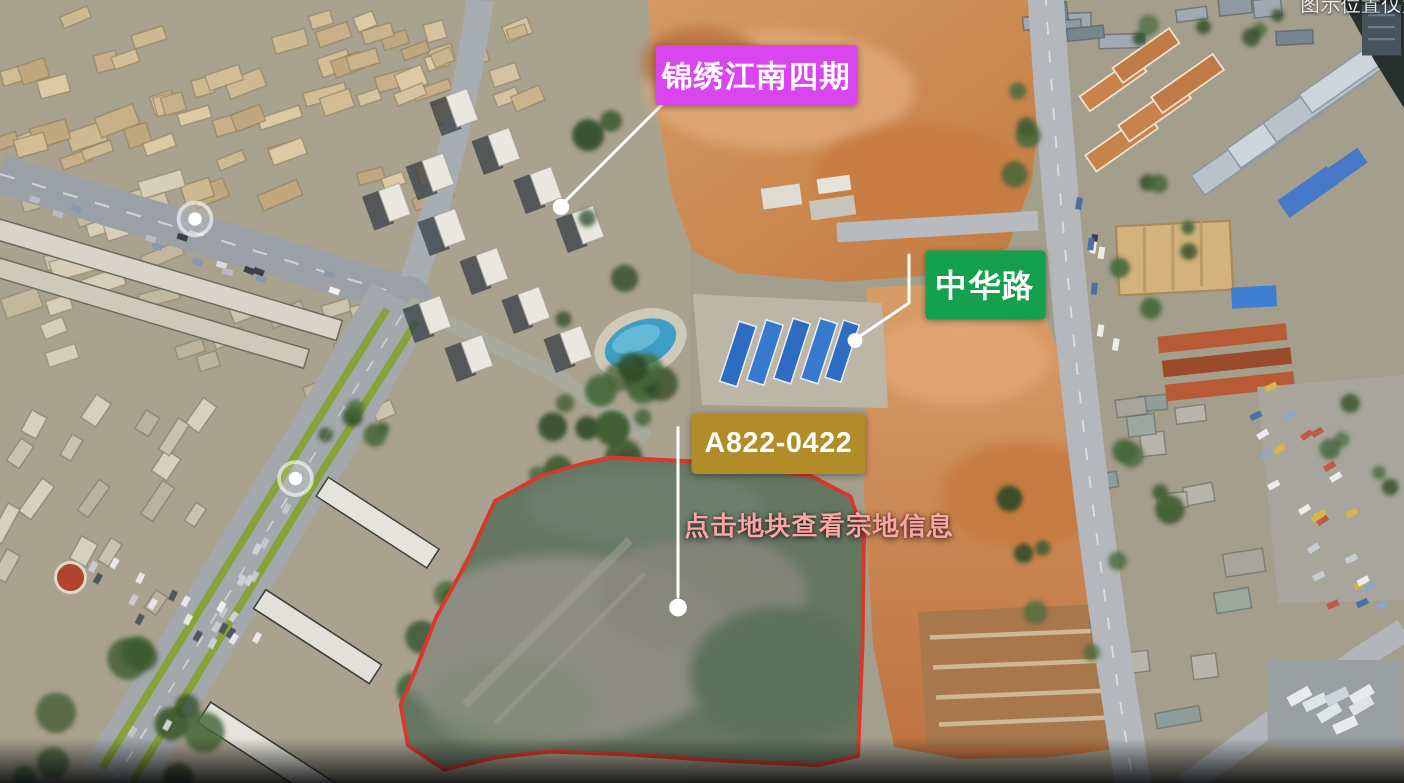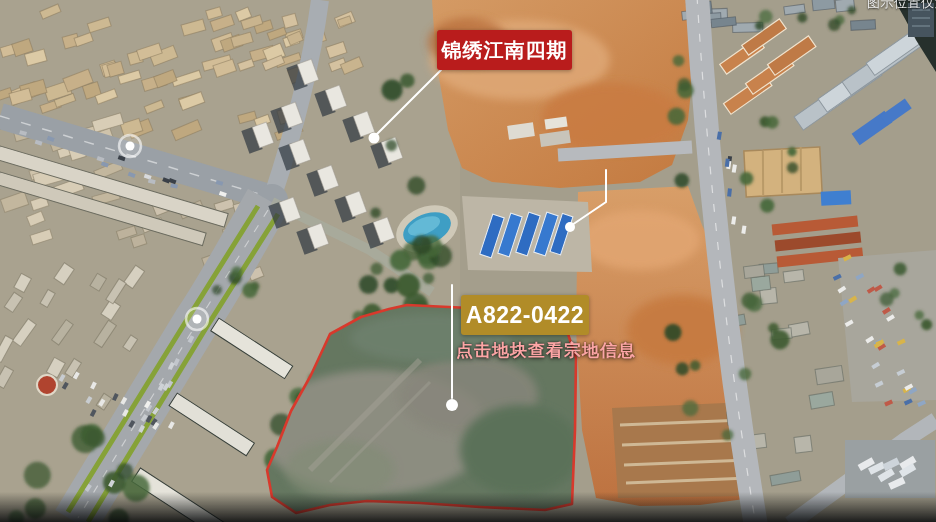--- a/index.html
+++ b/index.html
@@ -4,21 +4,21 @@
 <style>
   html,body{margin:0;padding:0;background:#111;}
   #stage{position:relative;width:936px;height:522px;overflow:hidden;
          font-family:"Liberation Sans","DejaVu Sans",sans-serif;}
   #aerial{position:absolute;left:0;top:0;}
   .maplabel{position:absolute;display:flex;align-items:center;justify-content:center;
             color:#fff;font-weight:bold;border-radius:3px;
             box-shadow:0 1px 4px rgba(0,0,0,.35);letter-spacing:1px;}
   #label-estate{left:437px;top:30px;width:135px;height:40px;font-size:20px;}
   #label-road{left:617px;top:167px;width:80px;height:46px;font-size:21px;}
-  #label-parcel{left:461px;top:295px;width:128px;height:40px;font-size:23px;letter-spacing:.5px;}
+  #label-parcel{left:461px;top:276px;width:116px;height:40px;font-size:19px;letter-spacing:.5px;}
   #parcel-hint{position:absolute;left:456px;top:339px;font-size:17px;font-weight:bold;
                color:#fca5a5;letter-spacing:1px;
                text-shadow:0 1px 4px rgba(0,0,0,.7),0 0 2px rgba(0,0,0,.55);}
   #watermark{position:absolute;top:-6px;right:-12px;font-size:13px;color:#ededed;
              letter-spacing:.5px;white-space:nowrap;text-shadow:0 1px 2px rgba(0,0,0,.8);}
 </style>
 </head>
 <body>
 
 <div id="stage">
@@ -500,18 +500,19 @@
     <circle cx="197" cy="319" r="4.5" fill="#fff"></circle>
     <line x1="441" y1="70" x2="375" y2="136" stroke="#fff" stroke-width="2"></line>
     <circle cx="374" cy="138" r="5.5" fill="#fff"></circle>
     <polyline points="606,170 606,202 572,225" fill="none" stroke="#fff" stroke-width="2"></polyline>
     <circle cx="570" cy="227" r="5" fill="#fff"></circle>
     <line x1="452" y1="285" x2="452" y2="398" stroke="#fff" stroke-width="2"></line>
     <circle cx="452" cy="405" r="6" fill="#fff"></circle>
   </g>
 </svg>
 
-<div id="label-estate" class="maplabel" style="background-color: #b91c1c;">锦绣江南四期</div>
+<div id="label-estate" class="maplabel" style="background-color: #d946ef;">锦绣江南四期</div>
+<div id="label-road" class="maplabel" style="background-color: rgb(20, 160, 77);">中华路</div>
 <div id="label-parcel" class="maplabel" style="background-color: rgb(177, 140, 40);">A822-0422</div>
 <div id="parcel-hint">点击地块查看宗地信息</div>
 <div id="watermark">图示位置仅为</div>
 
 </div>
 
 </body></html>

